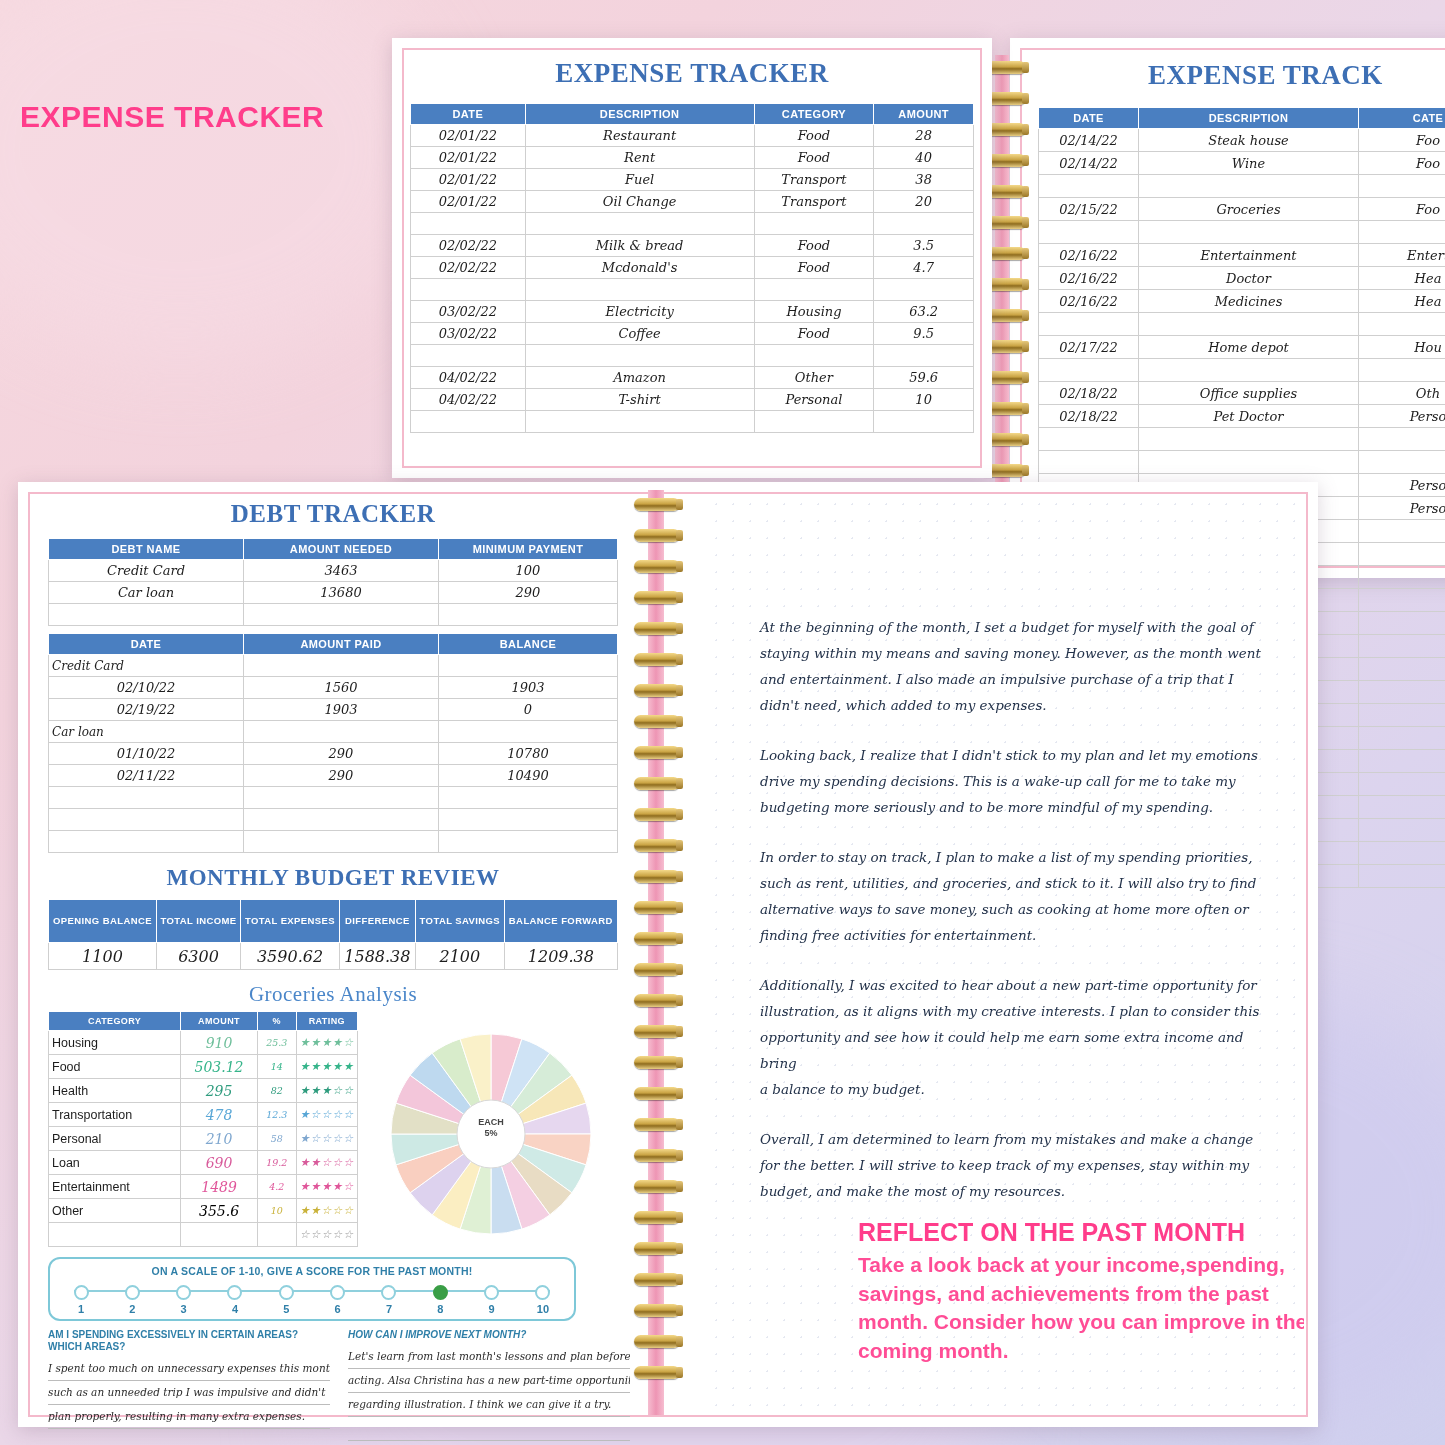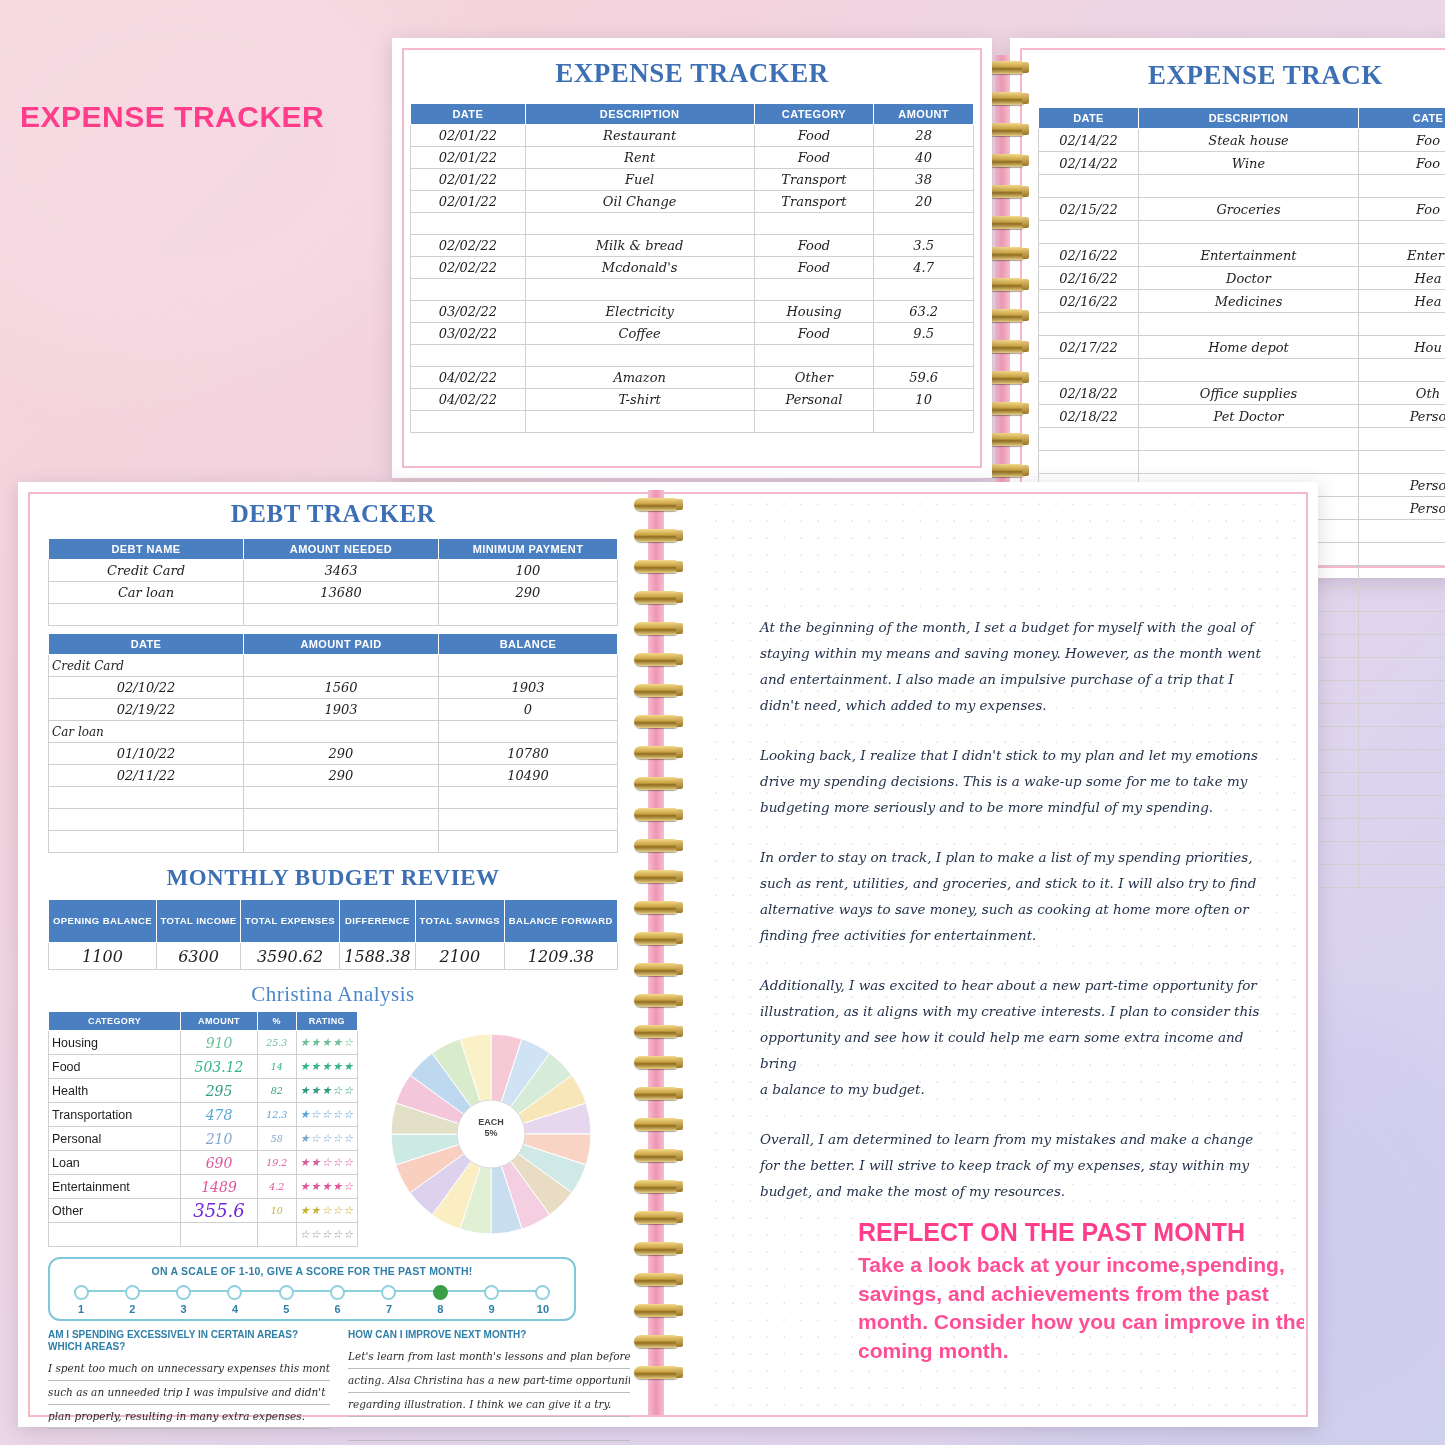--- a/index.html
+++ b/index.html
@@ -469,21 +469,21 @@
             <td style="height: 26px; font-size: 16px;">1100</td>
             <td style="height: 26px; font-size: 16px;">6300</td>
             <td style="height: 26px; font-size: 16px;">3590.62</td>
             <td style="height: 26px; font-size: 16px;">1588.38</td>
             <td style="height: 26px; font-size: 16px;">2100</td>
             <td style="height: 26px; font-size: 16px;">1209.38</td>
           </tr>
         </tbody>
     </table>
 
-    <div class="doc-title" style="font-size:21px;font-weight:normal;margin-top:12px;color:#4a86c9;">Christina Analysis</div>
+    <div class="doc-title" style="font-size:21px;font-weight:normal;margin-top:12px;color:#4a86c9;">Groceries Analysis</div>
 
     <div style="display:flex;align-items:flex-start;margin-top:4px;">
       <table style="width:310px;">
         <thead>
             <tr>
           <th style="width:128px;font-size:9px;">CATEGORY</th>
           <th style="width:72px;font-size:9px;">AMOUNT</th>
           <th style="width:34px;font-size:9px;">%</th>
           <th style="font-size:9px;">RATING</th>
         </tr>
@@ -526,21 +526,21 @@
               <td class="stars" style="color: rgb(216, 91, 155);">★★☆☆☆</td>
             </tr>
             <tr>
               <td style="text-align: left; font-style: normal; font-family: &quot;Liberation Sans&quot;, sans-serif; font-size: 12.5px; height: 23px;">Entertainment</td>
               <td style="color: rgb(224, 86, 154); font-size: 14px;">1489</td>
               <td style="font-size: 9.5px; color: rgb(224, 86, 154);">4.2</td>
               <td class="stars" style="color: rgb(224, 86, 154);">★★★★☆</td>
             </tr>
             <tr>
               <td style="text-align: left; font-style: normal; font-family: &quot;Liberation Sans&quot;, sans-serif; font-size: 12.5px; height: 23px;">Other</td>
-              <td style="color: #6d28d9; font-size: 18px;">355.6</td>
+              <td style="color: #000000; font-size: 14px;">355.6</td>
               <td style="font-size: 9.5px; color: rgb(201, 178, 58);">10</td>
               <td class="stars" style="color: rgb(201, 178, 58);">★★☆☆☆</td>
             </tr>
             <tr>
               <td style="text-align: left; font-style: normal; font-family: &quot;Liberation Sans&quot;, sans-serif; font-size: 12.5px; height: 23px;"></td>
               <td style="color: rgb(153, 153, 153); font-size: 14px;"></td>
               <td style="font-size: 9.5px; color: rgb(153, 153, 153);"></td>
               <td class="stars" style="color: rgb(153, 153, 153);">☆☆☆☆☆</td>
             </tr>
           </tbody>
@@ -632,21 +632,21 @@
       <div style="width:282px;">
         <div style="font-size:10px;font-weight:bold;color:#2f7fa8;line-height:12px;">AM I SPENDING EXCESSIVELY IN CERTAIN AREAS? WHICH AREAS?</div>
         <div id="q1-lines" style="margin-top:4px;">
             <div class="hand" style="font-size: 10.5px; line-height: 23px; border-bottom: 1px solid rgb(188, 188, 188); height: 23px; overflow: hidden; white-space: nowrap;">I spent too much on unnecessary expenses this month,</div>
             <div class="hand" style="font-size: 10.5px; line-height: 23px; border-bottom: 1px solid rgb(188, 188, 188); height: 23px; overflow: hidden; white-space: nowrap;">such as an unneeded trip I was impulsive and didn't</div>
             <div class="hand" style="font-size: 10.5px; line-height: 23px; border-bottom: 1px solid rgb(188, 188, 188); height: 23px; overflow: hidden; white-space: nowrap;">plan properly, resulting in many extra expenses.</div>
             <div class="hand" style="font-size: 10.5px; line-height: 23px; border-bottom: 1px solid rgb(188, 188, 188); height: 23px; overflow: hidden; white-space: nowrap;"></div>
           </div>
       </div>
       <div style="width:282px;">
-        <div style="font-size:10px;font-weight:bold;color:#2f7fa8;line-height:12px;">HOW CAN I IMPROVE NEXT MONTH?</div>
+        <div style="font-size:10px;font-weight:bold;color:#2f7fa8;line-height:12px;font-style:italic;">HOW CAN I IMPROVE NEXT MONTH?</div>
         <div id="q2-lines" style="margin-top:4px;">
             <div class="hand" style="font-size: 10.5px; line-height: 23px; border-bottom: 1px solid rgb(188, 188, 188); height: 23px; overflow: hidden; white-space: nowrap;">Let's learn from last month's lessons and plan before</div>
             <div class="hand" style="font-size: 10.5px; line-height: 23px; border-bottom: 1px solid rgb(188, 188, 188); height: 23px; overflow: hidden; white-space: nowrap;">acting. Alsa Christina has a new part-time opportunity</div>
             <div class="hand" style="font-size: 10.5px; line-height: 23px; border-bottom: 1px solid rgb(188, 188, 188); height: 23px; overflow: hidden; white-space: nowrap;">regarding illustration. I think we can give it a try.</div>
             <div class="hand" style="font-size: 10.5px; line-height: 23px; border-bottom: 1px solid rgb(188, 188, 188); height: 23px; overflow: hidden; white-space: nowrap;"></div>
           </div>
       </div>
     </div>
   </div>
 
@@ -687,21 +687,21 @@
     <div class="dotgrid"></div>
     <div id="journal" style="position:absolute;left:52px;top:118px;width:520px;">
         <div style="margin-bottom: 24px;">
           <div class="jline">At the beginning of the month, I set a budget for myself with the goal of</div>
           <div class="jline">staying within my means and saving money. However, as the month went</div>
           <div class="jline">and entertainment. I also made an impulsive purchase of a trip that I</div>
           <div class="jline">didn't need, which added to my expenses.</div>
         </div>
         <div style="margin-bottom: 24px;">
           <div class="jline">Looking back, I realize that I didn't stick to my plan and let my emotions</div>
-          <div class="jline">drive my spending decisions. This is a wake-up some for me to take my</div>
+          <div class="jline">drive my spending decisions. This is a wake-up call for me to take my</div>
           <div class="jline">budgeting more seriously and to be more mindful of my spending.</div>
         </div>
         <div style="margin-bottom: 24px;">
           <div class="jline">In order to stay on track, I plan to make a list of my spending priorities,</div>
           <div class="jline">such as rent, utilities, and groceries, and stick to it. I will also try to find</div>
           <div class="jline">alternative ways to save money, such as cooking at home more often or</div>
           <div class="jline">finding free activities for entertainment.</div>
         </div>
         <div style="margin-bottom: 24px;">
           <div class="jline">Additionally, I was excited to hear about a new part-time opportunity for</div>

